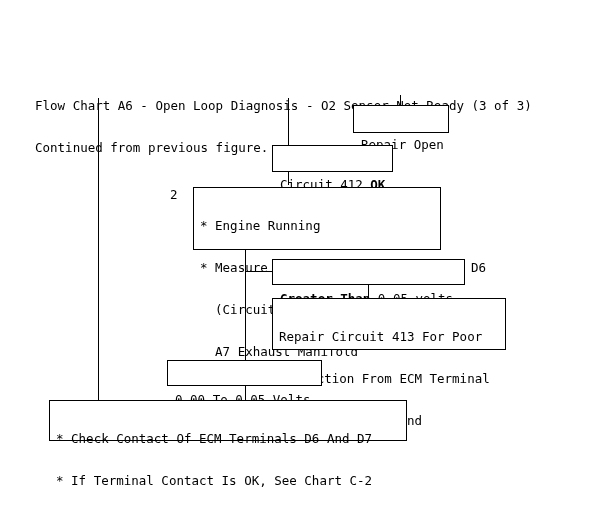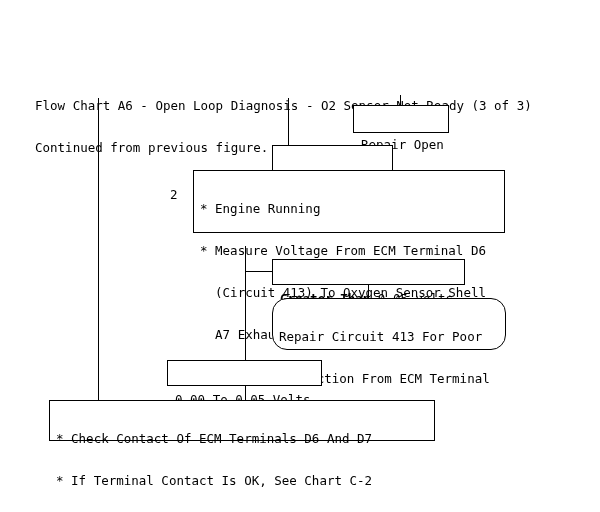--- a/index.html
+++ b/index.html
@@ -54,38 +54,37 @@
   
   #box-repair-open {
     left: 353px; top: 105px; width: 96px; height: 28px;
     padding-left: 7px;
   }
   #box-circuit-412 {
     left: 272px; top: 145px; width: 121px; height: 27px;
     padding-left: 7px;
   }
   #box-engine-measure {
-    left: 193px; top: 170px; width: 312px; height: 63px;
+    left: 193px; top: 187px; width: 248px; height: 63px;
     padding: 3px 4px 3px 6px;
   }
   #box-greater-than {
     left: 272px; top: 259px; width: 193px; height: 26px;
     padding-left: 7px; padding-top: 4px;
   }
   #box-repair-413 {
     left: 272px; top: 298px; width: 234px; height: 52px;
     padding: 3px 4px 3px 6px;
-    border-radius: 15px;
   }
   #box-range-volts {
     left: 167px; top: 360px; width: 155px; height: 26px;
     padding-left: 7px; padding-top: 4px;
   }
   #box-check-contact {
-    left: 49px; top: 400px; width: 386px; height: 41px;
+    left: 49px; top: 400px; width: 358px; height: 41px;
     padding: 3px 4px 3px 6px;
   }
 
   
   #step-number {
     position: absolute;
     left: 170px; top: 188px;
     font-size: 12.5px;
     line-height: 14px;
     white-space: pre;

